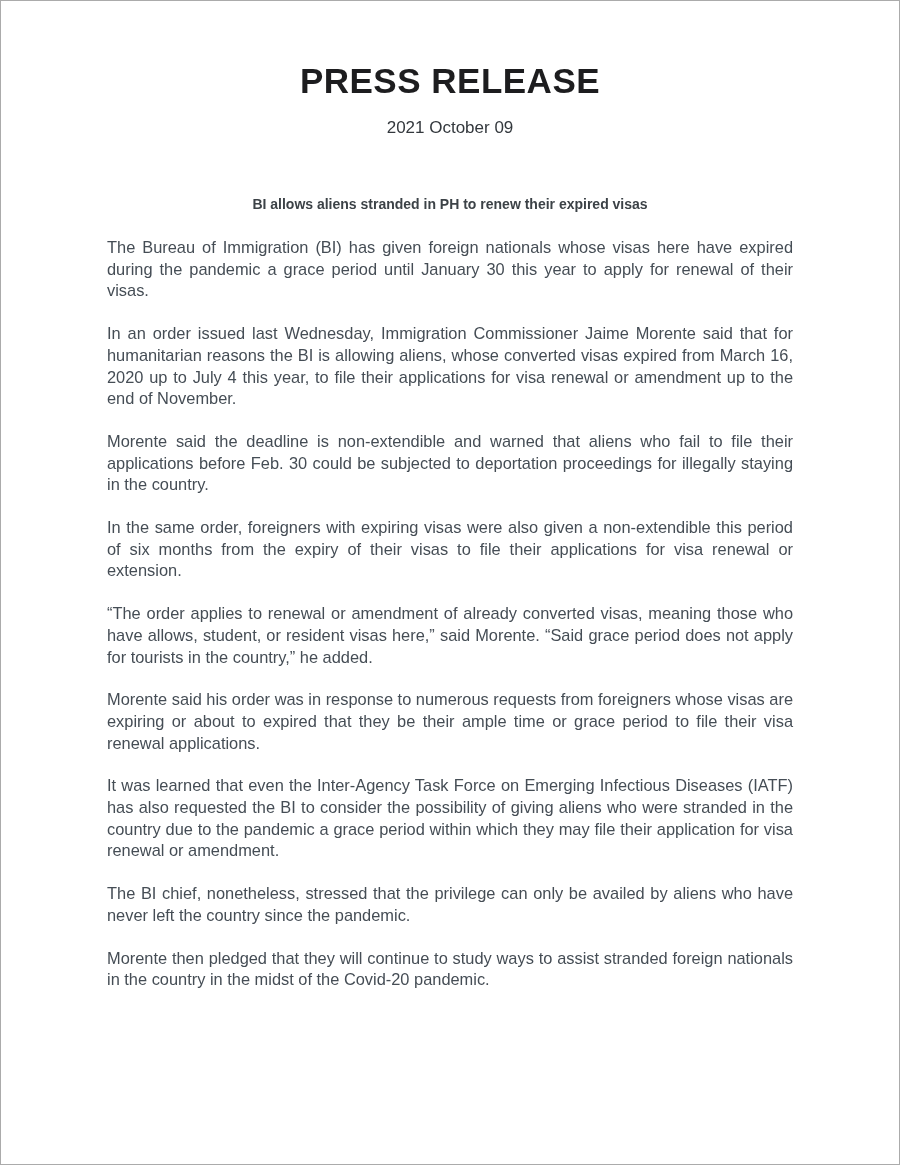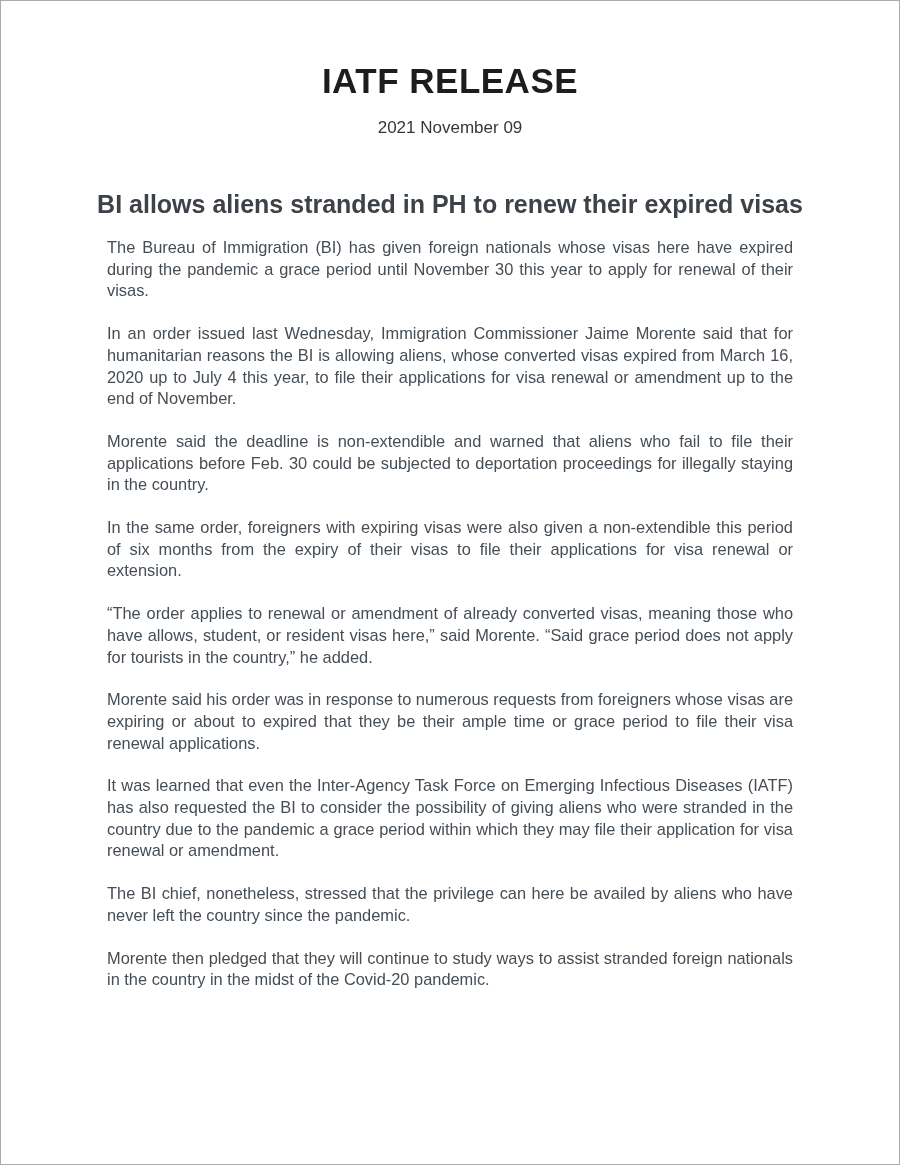--- a/index.html
+++ b/index.html
@@ -29,48 +29,48 @@
   .doc-date {
     margin-top: 14px;
     text-align: center;
     font-size: 17px;
     line-height: 22px;
     color: #33383d;
   }
   .doc-headline {
     margin: 52px 80px 0 80px;
     text-align: center;
-    font-size: 25px;
+    font-size: 14px;
     line-height: 26px;
     font-weight: bold;
     color: #3c4247;
   }
   .doc-body {
     width: 686px;
     margin: 20px auto 0 auto;
   }
   .doc-body p {
     margin: 0 0 21px 0;
     font-size: 16.4px;
     line-height: 21.7px;
     text-align: justify;
     color: #454d55;
   }
 </style>
 </head>
 <body>
 
 <div class="page">
-  <h1 class="doc-title">IATF RELEASE</h1>
-  <div class="doc-date">2021 November 09</div>
+  <h1 class="doc-title">PRESS RELEASE</h1>
+  <div class="doc-date">2021 October 09</div>
   <h2 class="doc-headline">BI allows aliens stranded in PH to renew their expired visas</h2>
   <div class="doc-body">
-    <p>The Bureau of Immigration (BI) has given foreign nationals whose visas here have expired during the pandemic a grace period until November 30 this year to apply for renewal of their visas.</p>
+    <p>The Bureau of Immigration (BI) has given foreign nationals whose visas here have expired during the pandemic a grace period until January 30 this year to apply for renewal of their visas.</p>
     <p>In an order issued last Wednesday, Immigration Commissioner Jaime Morente said that for humanitarian reasons the BI is allowing aliens, whose converted visas expired from March 16, 2020 up to July 4 this year, to file their applications for visa renewal or amendment up to the end of November.</p>
     <p>Morente said the deadline is non-extendible and warned that aliens who fail to file their applications before Feb. 30 could be subjected to deportation proceedings for illegally staying in the country.</p>
     <p>In the same order, foreigners with expiring visas were also given a non-extendible this period of six months from the expiry of their visas to file their applications for visa renewal or extension.</p>
     <p>“The order applies to renewal or amendment of already converted visas, meaning those who have allows, student, or resident visas here,” said Morente.  “Said grace period does not apply for tourists in the country,” he added.</p>
     <p>Morente said his order was in response to numerous requests from foreigners whose visas are expiring or about to expired that they be their ample time or grace period to file their visa renewal applications.</p>
     <p>It was learned that even the Inter-Agency Task Force on Emerging Infectious Diseases (IATF) has also requested the BI to consider the possibility of giving aliens who were stranded in the country due to the pandemic a grace period within which they may file their application for visa renewal or amendment.</p>
-    <p>The BI chief, nonetheless, stressed that the privilege can here be availed by aliens who have never left the country since the pandemic.</p>
+    <p>The BI chief, nonetheless, stressed that the privilege can only be availed by aliens who have never left the country since the pandemic.</p>
     <p>Morente then pledged that they will continue to study ways to assist stranded foreign nationals in the country in the midst of the Covid-20 pandemic.</p>
   </div>
 </div>
 
 </body></html>

